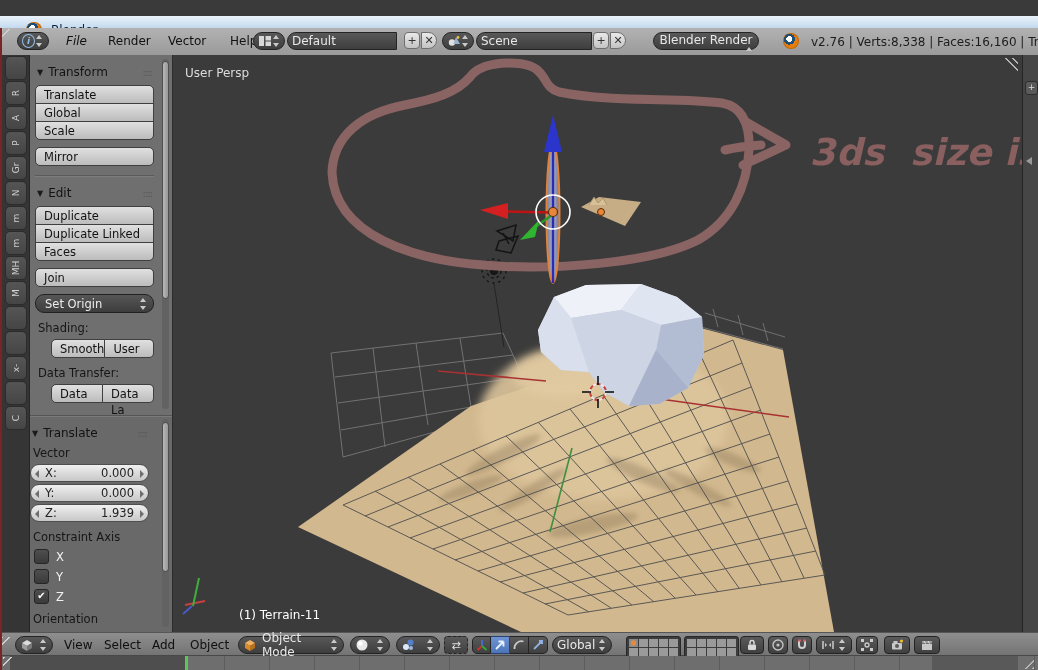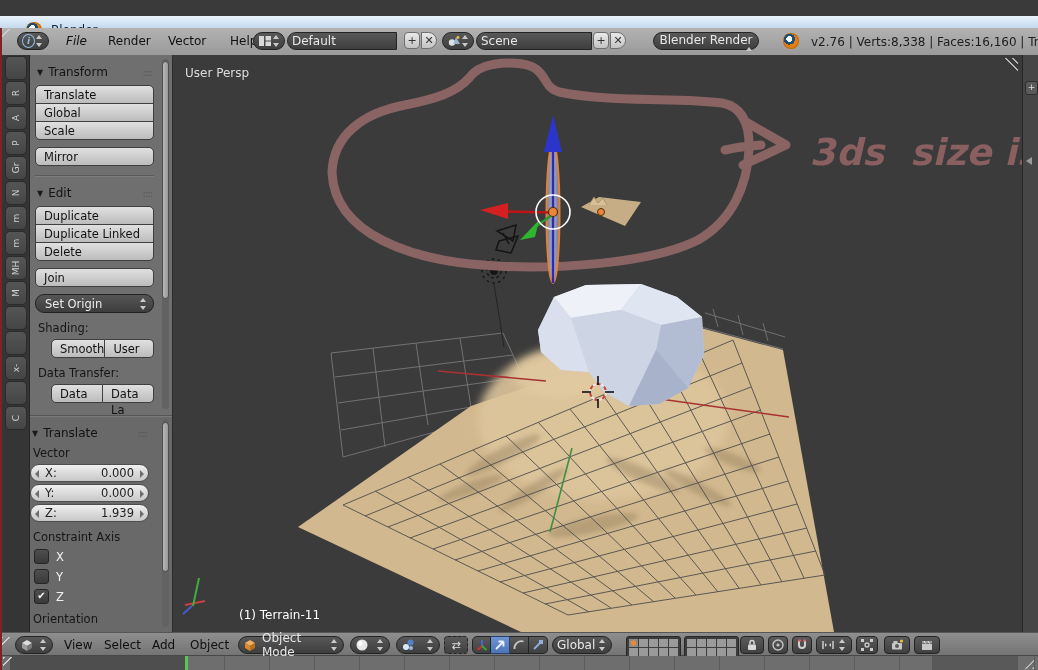--- a/index.html
+++ b/index.html
@@ -238,21 +238,21 @@
       <div class="btn">Mirror</div>
       <div class="sep"></div>
       <div class="phead">
         <span class="tri">▼</span>
         <span>Edit</span>
         <span class="grip">::::</span>
       </div>
       <div class="stack">
         <div class="btn">Duplicate</div>
         <div class="btn">Duplicate Linked</div>
-        <div class="btn">Delete</div>
+        <div class="btn">Faces</div>
       </div>
       <div class="gap"></div>
       <div class="btn">Join</div>
       <div class="gap"></div>
       <div class="darkdd">
         <span>Set Origin</span>
         <span class="ud"></span>
       </div>
       <div class="flabel">Shading:</div>
       <div class="split">

